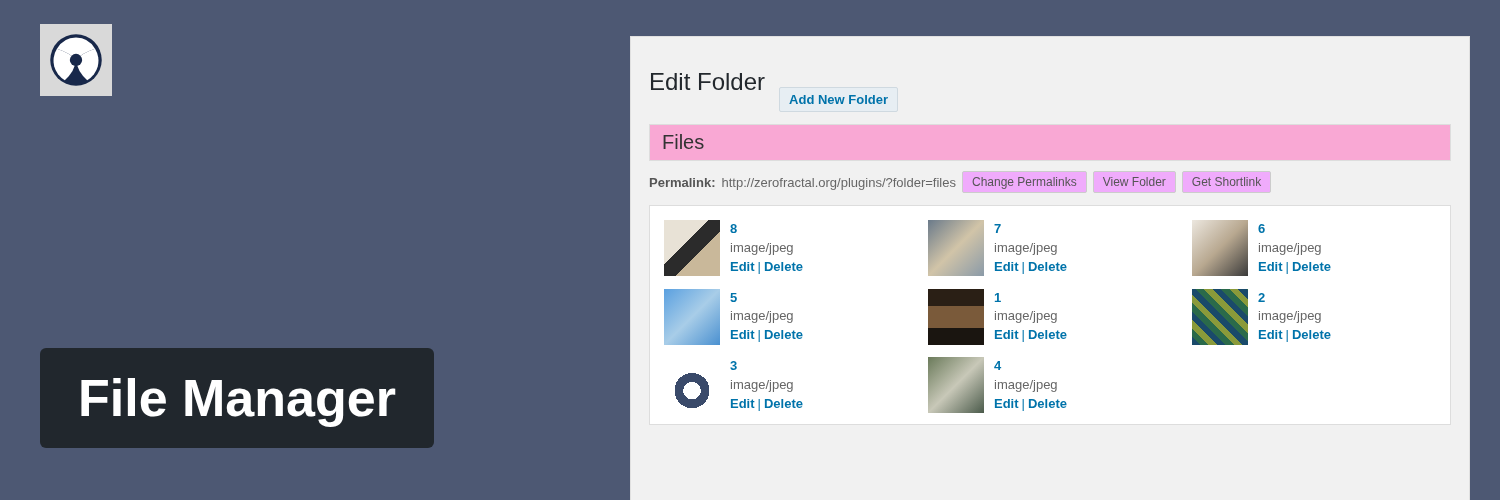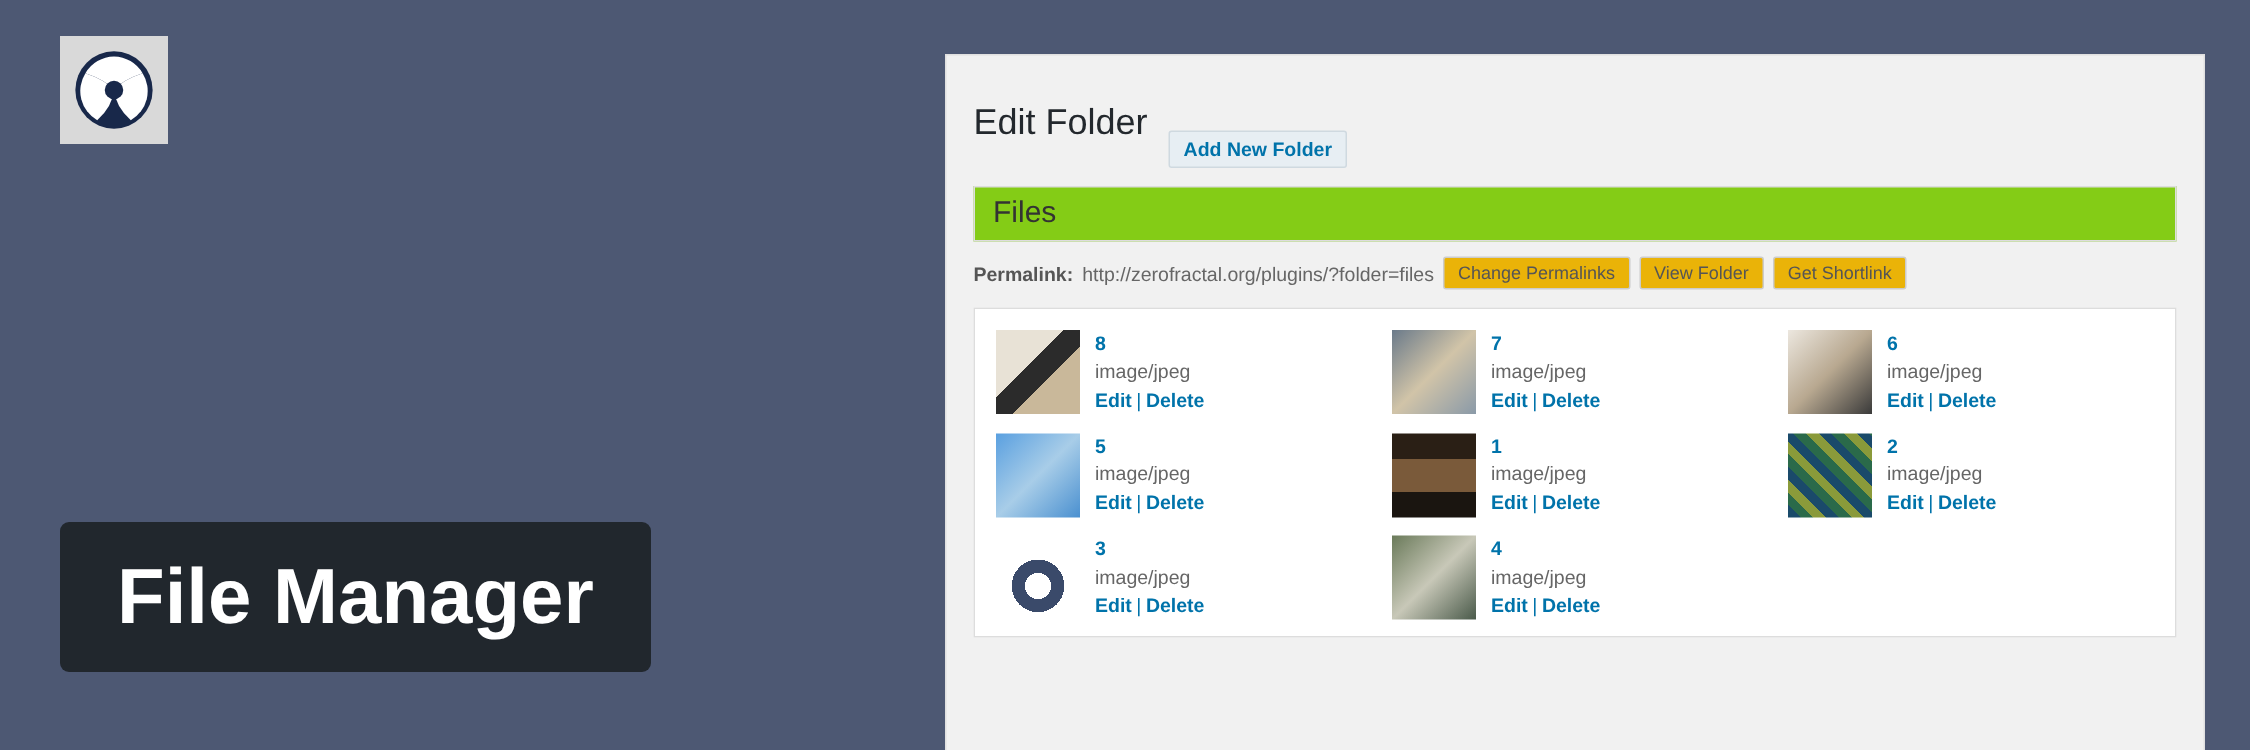--- a/index.html
+++ b/index.html
@@ -60,40 +60,40 @@
       border: 1px solid #cfd9e0;
       color: #0073aa;
       font-size: 13px;
       padding: 4px 9px;
       border-radius: 2px;
       cursor: pointer;
       font-weight: 600;
       margin-top: 36px;
     }
     .name-box {
-      background: #84cc16;
+      background: #f9a8d4;
       border: 1px solid #ddd;
       padding: 6px 12px;
       font-size: 20px;
       color: #333;
       margin-bottom: 4px;
     }
     .permalink-row {
       display: flex;
       align-items: center;
       gap: 6px;
       font-size: 13px;
       color: #666;
       padding: 6px 0 12px 0;
       flex-wrap: wrap;
     }
     .permalink-label { font-weight: 600; color: #555; }
     .permalink-url { color: #666; }
     .small-btn {
-      background: #eab308;
+      background: #f0abfc;
       border: 1px solid #ccc;
       color: #555;
       font-size: 12px;
       padding: 3px 9px;
       border-radius: 2px;
       cursor: pointer;
     }
     .metabox {
       background: #fff;
       border: 1px solid #ddd;

